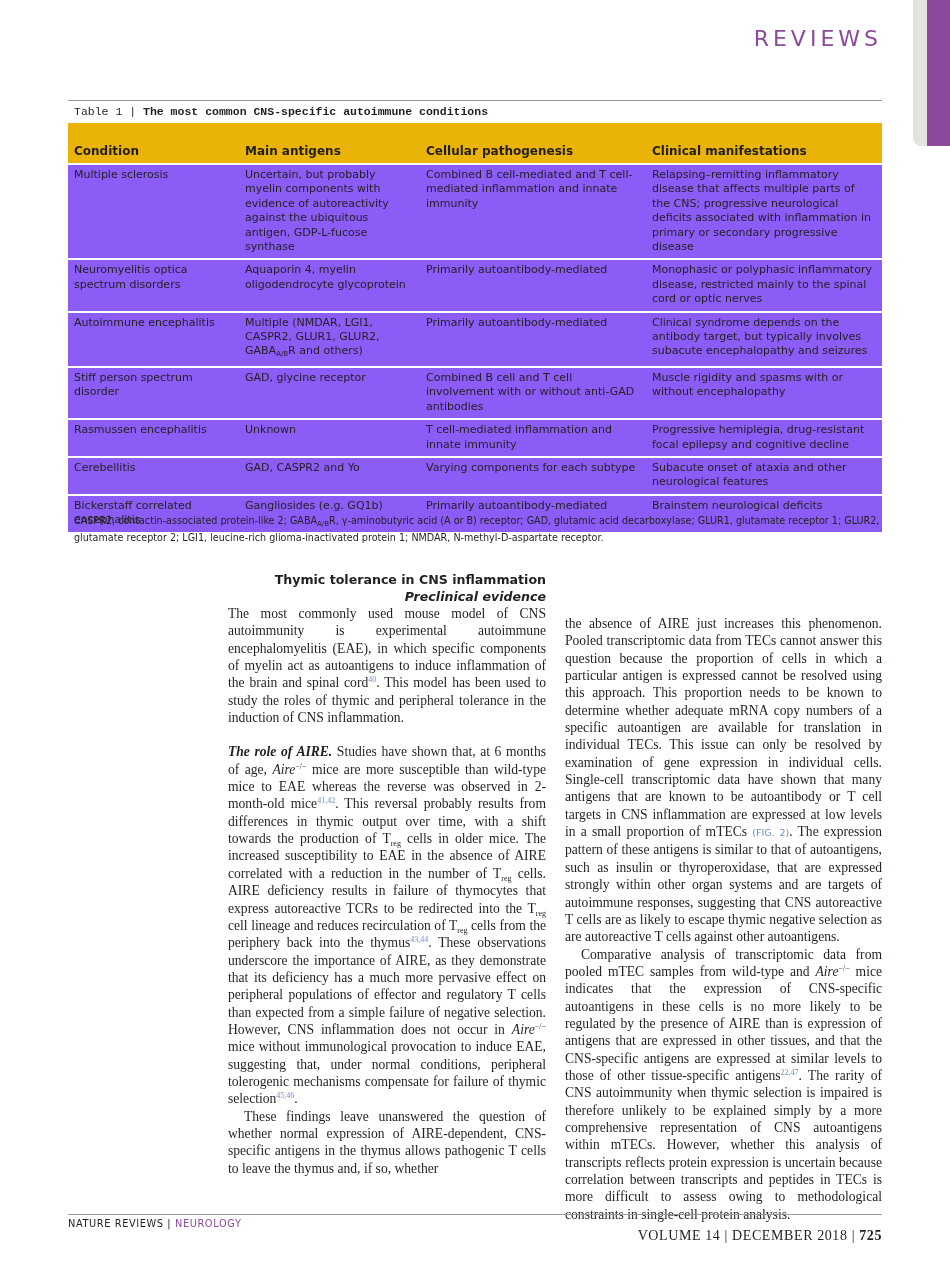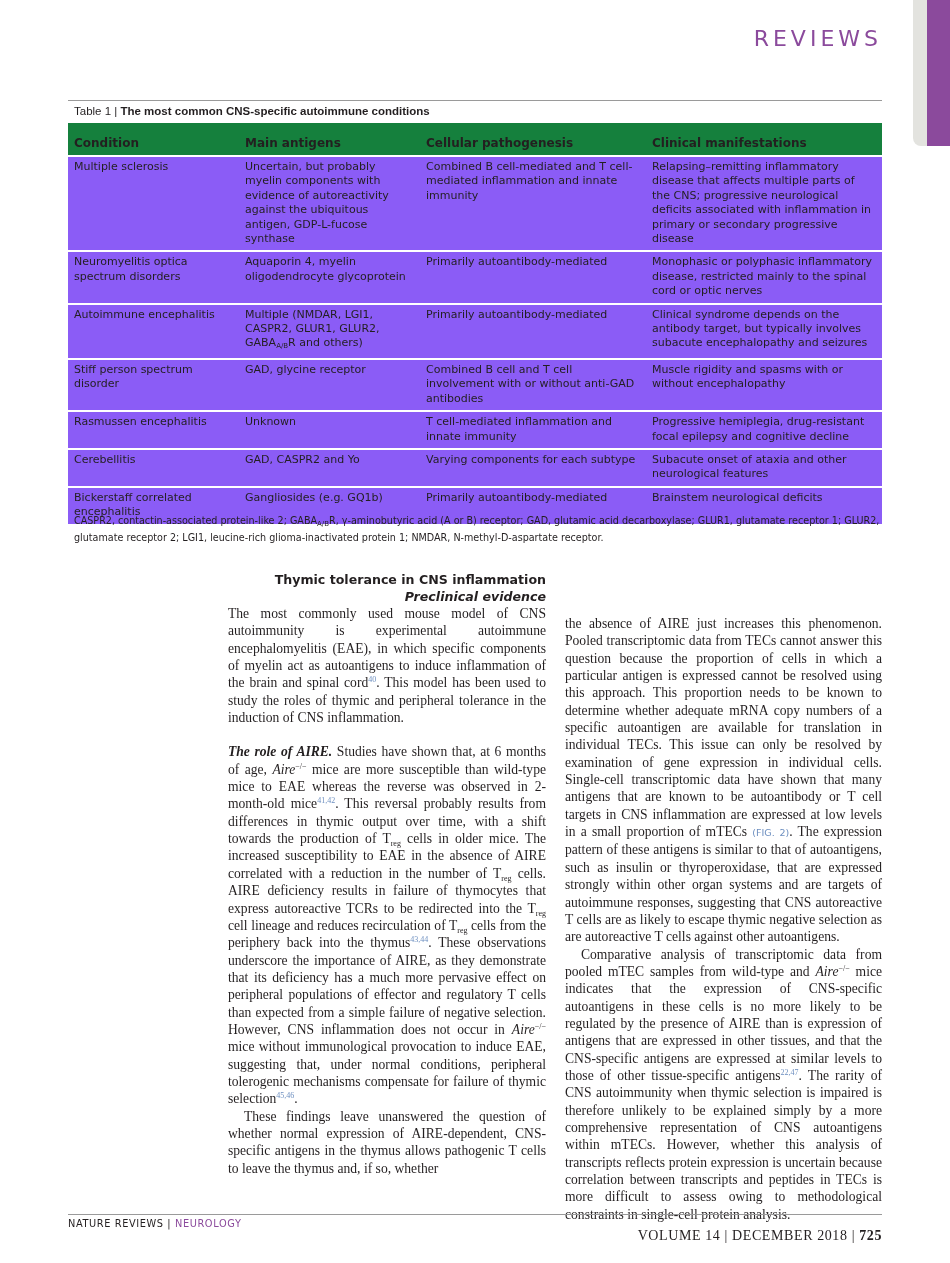--- a/index.html
+++ b/index.html
@@ -6,25 +6,25 @@
     body { width: 950px; height: 1263px; position: relative; overflow: hidden; color: #231f20; }
 
     
     .edge-tab-grey { position: absolute; left: 913px; top: 0; width: 20px; height: 146px; background: #e3e3df; border-bottom-left-radius: 8px; }
     .edge-tab-purple { position: absolute; left: 927px; top: 0; width: 23px; height: 146px; background: #8b4a9c; }
 
     .section-label { position: absolute; right: 68px; top: 26px; font-family: "DejaVu Sans", sans-serif; font-size: 22px; letter-spacing: 4px; color: #8b4a9c; font-weight: normal; }
 
     .top-rule { position: absolute; left: 68px; top: 100px; width: 814px; border-top: 1px solid #9a9a9a; }
 
-    .table-caption { position: absolute; left: 74px; top: 105px; font-family: Liberation Sans, sans-serif; font-size: 11.5px; color: #231f20; }
+    .table-caption { position: absolute; left: 74px; top: 105px; font-family: Liberation Mono, monospace; font-size: 11.5px; color: #231f20; }
     .table-caption .cap-title { font-weight: bold; }
 
     table.cns { position: absolute; left: 68px; top: 123px; width: 814px; border-collapse: collapse; font-family: "DejaVu Sans", sans-serif; font-size: 11px; line-height: 14.4px; color: #231f20; table-layout: fixed; }
-    table.cns th { background: #15803d; text-align: left; font-weight: bold; font-size: 12px; padding: 12px 6px 4px 6px; height: 16px; }
+    table.cns th { background: #eab308; text-align: left; font-weight: bold; font-size: 12px; padding: 20px 6px 4px 6px; height: 16px; }
     table.cns td { background: #8b5cf6; vertical-align: top; padding: 3px 6px 4px 6px; border-top: 2px solid #ffffff; }
     table.cns col.c1 { width: 171px; }
     table.cns col.c2 { width: 181px; }
     table.cns col.c3 { width: 226px; }
     table.cns col.c4 { width: 236px; }
     sub.small { font-size: 7px; vertical-align: -2px; }
 
     .footnote { position: absolute; left: 74px; top: 514px; width: 815px; font-family: "DejaVu Sans", sans-serif; font-size: 9.6px; line-height: 13px; color: #231f20; }
 
     .col { position: absolute; font-family: "Liberation Serif", "DejaVu Serif", serif; font-size: 13.6px; line-height: 17.35px; text-align: justify; color: #231f20; }

